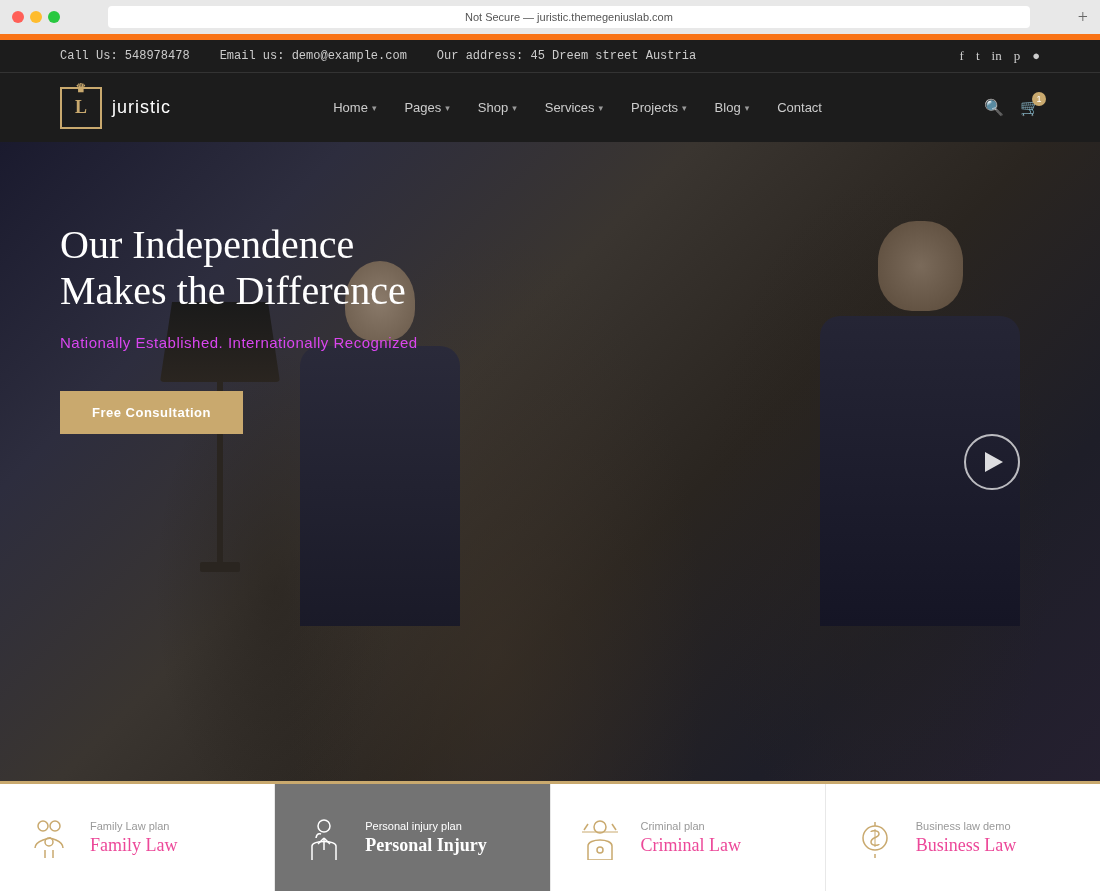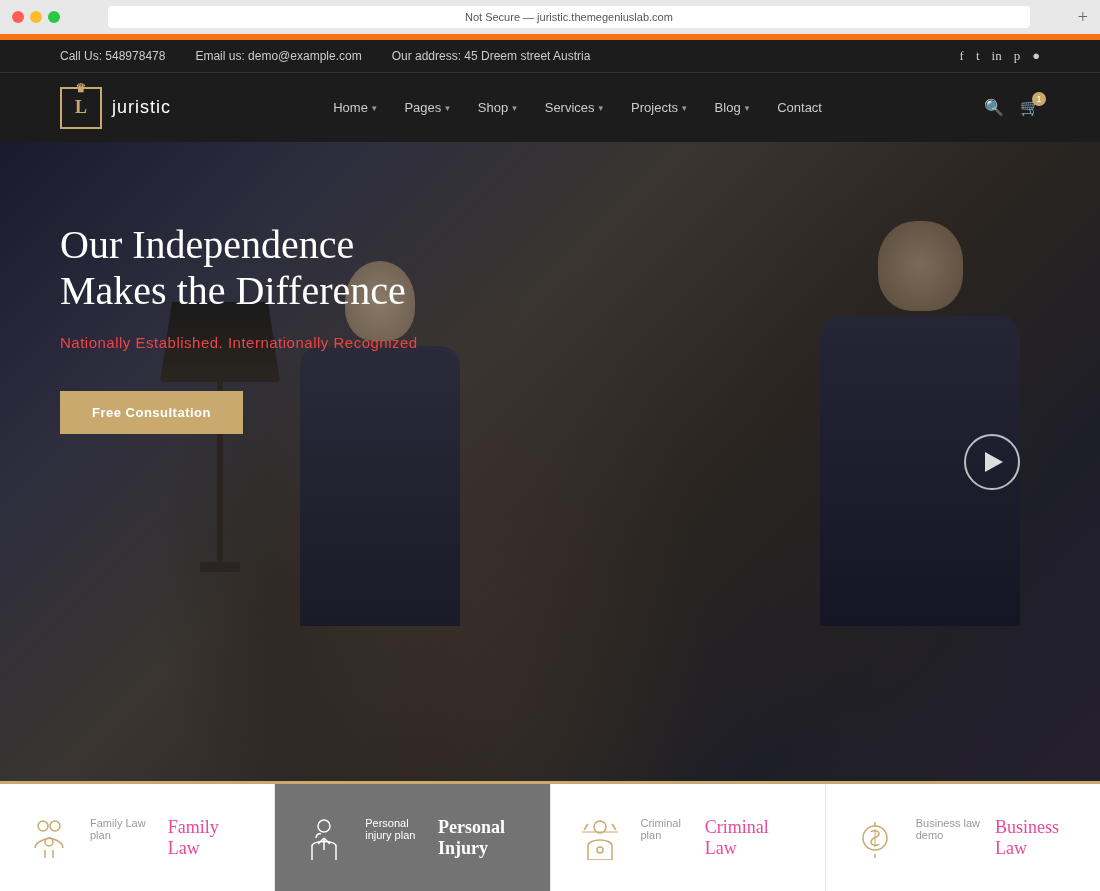--- a/index.html
+++ b/index.html
@@ -41,21 +41,21 @@
 
     
     .top-bar {
       background: #1c1c1c;
       padding: 8px 60px;
       display: flex;
       align-items: center;
       justify-content: space-between;
     }
     .top-bar-left { display: flex; gap: 30px; align-items: center; }
-    .top-bar-item { color: #ccc; font-family: Liberation Sans, sans-serif; font-size: 12px; }
+    .top-bar-item { color: #ccc; font-family: Liberation Mono, monospace; font-size: 12px; }
     .top-bar-social { display: flex; gap: 12px; }
     .social-icon { color: #ccc; font-size: 13px; cursor: pointer; text-decoration: none; }
 
     
     .main-nav {
       background: #1c1c1c;
       padding: 0 60px;
       display: flex;
       align-items: center;
       justify-content: space-between;
@@ -206,21 +206,21 @@
       font-family: Georgia, serif;
       font-size: 40px;
       color: white;
       line-height: 1.15;
       margin-bottom: 20px;
       font-weight: normal;
     }
     .hero-subtitle {
       font-family: Arial, sans-serif;
       font-size: 15px;
-      color: #ef4444;
+      color: #d946ef;
       margin-bottom: 40px;
       letter-spacing: 0.5px;
     }
     .hero-btn {
       display: inline-block;
       background: #c9a96e;
       color: white;
       padding: 14px 32px;
       font-family: Arial, sans-serif;
       font-size: 13px;
@@ -273,21 +273,21 @@
     .service-card:last-child { border-right: none; }
     .service-card.active { background: #737373; }
     .service-card.active .service-label { color: white; }
     .service-card.active .service-title { color: white; }
     .service-icon-wrap {
       width: 50px; height: 50px;
       flex-shrink: 0;
       display: flex; align-items: center; justify-content: center;
     }
     .service-icon-svg { width: 44px; height: 44px; }
-    .service-text { display: flex; flex-direction: row; gap: 3px; }
+    .service-text { display: flex; flex-direction: column; gap: 3px; }
     .service-label {
       font-family: Arial, sans-serif;
       font-size: 11px;
       color: #999;
       text-transform: none;
     }
     .service-title {
       font-family: Georgia, serif;
       font-size: 18px;
       color: #ec4899;

